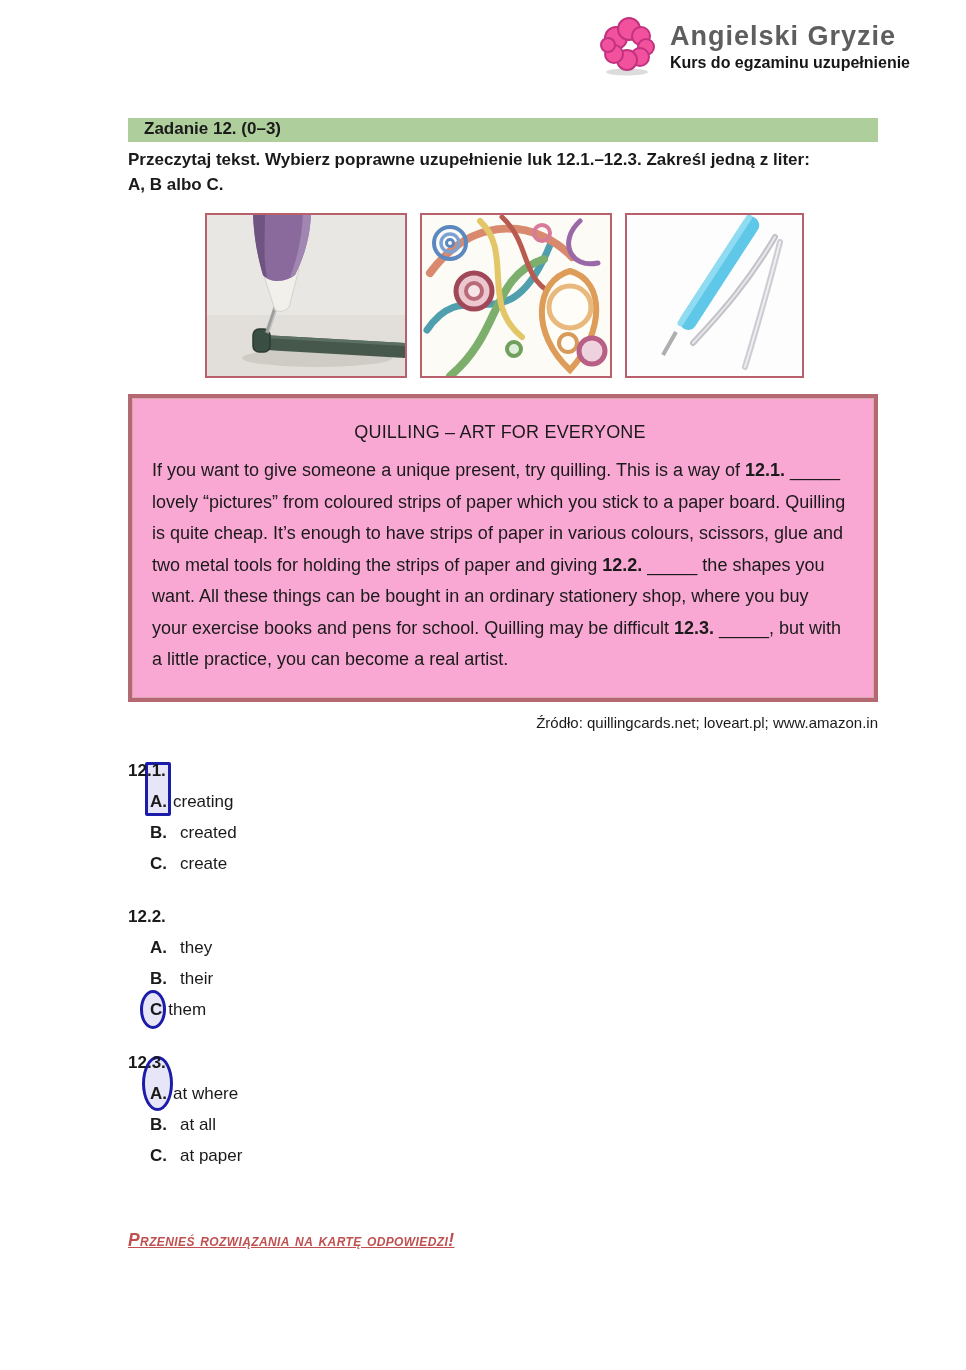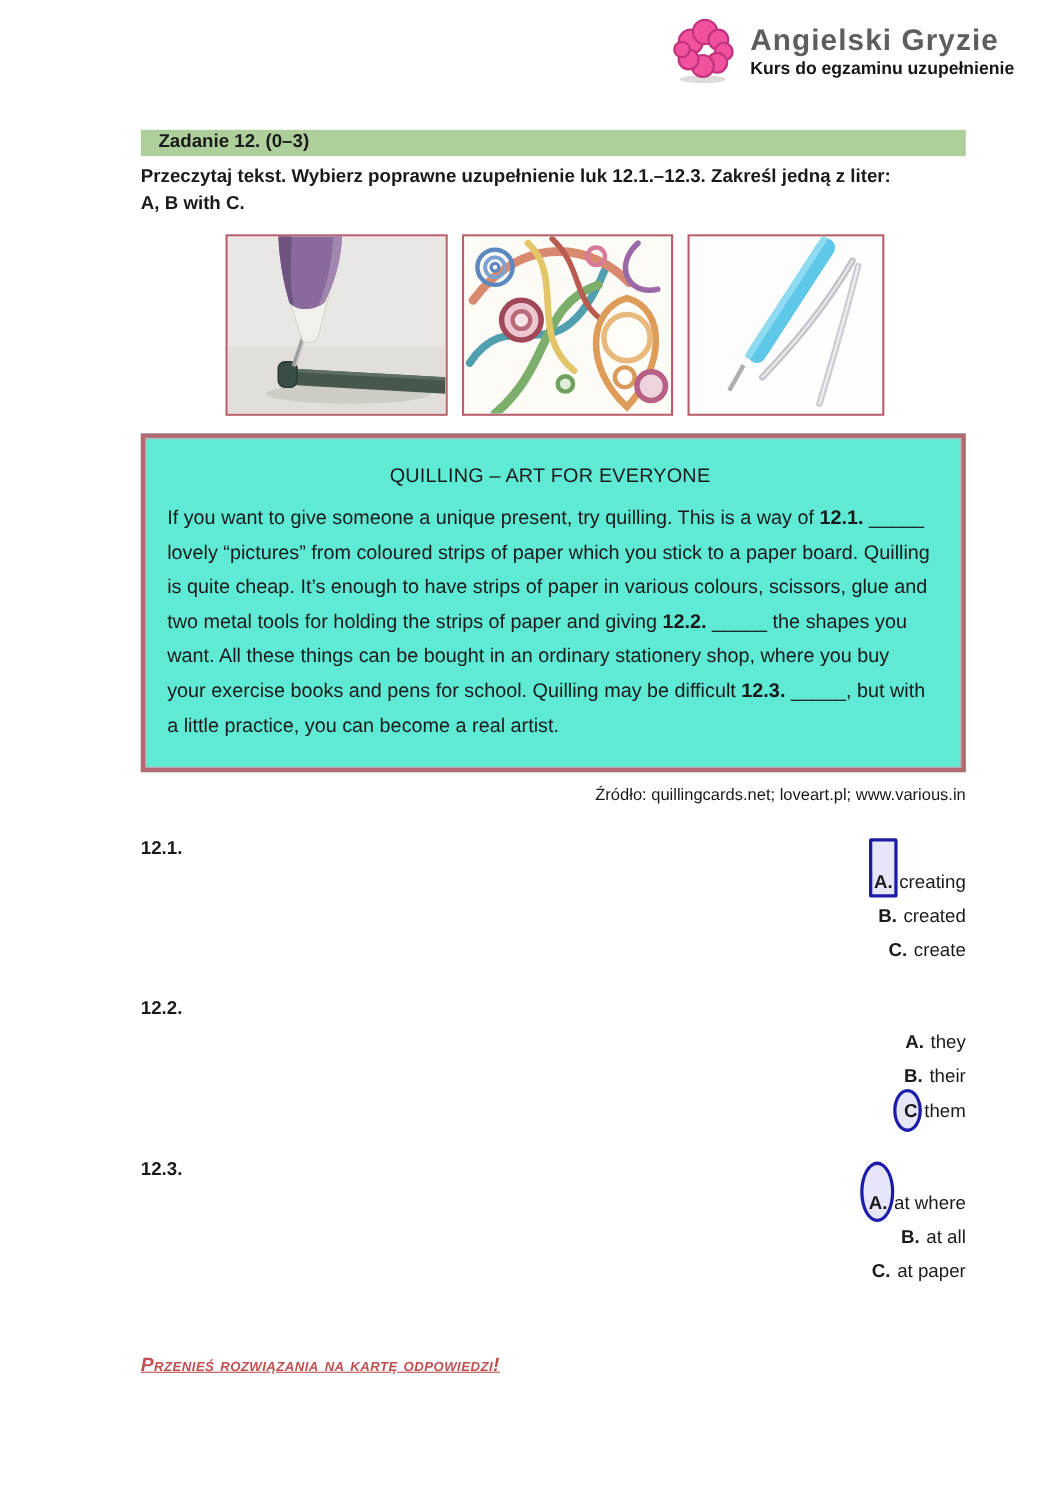--- a/index.html
+++ b/index.html
@@ -1,42 +1,42 @@
 <!DOCTYPE html>
 <html><head>
 <meta charset="utf-8">
 <style>
   html,body{margin:0;padding:0;}
   body{
     width:966px;height:1370px;background:#ffffff;position:relative;
     font-family:"Liberation Sans", sans-serif;color:#1a1a1a;overflow:hidden;
   }
   
-  .brand{position:absolute;top:12px;right:44px;display:flex;align-items:center;gap:12px;justify-content:flex-end;}
+  .brand{position:absolute;top:12px;right:56px;display:flex;align-items:center;gap:12px;justify-content:flex-end;}
   .brand-text{display:flex;flex-direction:column;}
   .brand-title{font-size:27px;font-weight:bold;color:#5e5e5e;letter-spacing:1px;line-height:30px;}
   .brand-sub{font-size:16px;font-weight:bold;color:#161616;margin-top:3px;}
   
   .content{position:absolute;left:128px;top:118px;width:750px;}
   .task-header{background:#aecf9c;font-weight:bold;font-size:17px;padding:1px 4px 3px 16px;}
   .instructions{font-weight:bold;font-size:17px;line-height:25px;margin-top:5px;}
   
   .images-row{display:flex;gap:13px;margin-top:16px;margin-left:77px;}
   .img-frame{border:2px solid #b8606c;line-height:0;background:#fff;}
   
-  .reading-box{margin-top:16px;border:4px solid #b46872;box-shadow:inset 0 0 0 1px #d9a6ad;padding:16px 26px 22px 20px;background:#5eead4;}
+  .reading-box{margin-top:16px;border:4px solid #b46872;box-shadow:inset 0 0 0 1px #d9a6ad;padding:16px 26px 22px 20px;background:#f9a8d4;}
   .reading-title{text-align:center;font-size:18px;letter-spacing:0.2px;margin:8px 0 12px 0;}
   .reading-text{font-size:18px;line-height:31.5px;margin:0;}
   .gap-num{font-weight:bold;}
   .source-line{text-align:right;font-size:15px;margin-top:12px;color:#1a1a1a;}
   
   .question-block{margin-top:30px;}
   .question-block + .question-block{margin-top:33px;}
   .q-number{font-weight:bold;font-size:17px;}
-  .option-row{margin:10px 0 0 22px;font-size:17px;line-height:21px;text-align:right;}
+  .option-row{margin:10px 0 0 22px;font-size:17px;line-height:21px;}
   .opt-letter{font-weight:bold;display:inline-block;min-width:24px;}
   .opt-text{margin-left:6px;}
   
   .mark{position:relative;display:inline-block;min-width:auto;}
   .mark::before{content:"";position:absolute;border:3px solid #1c1caa;background:rgba(200,200,240,0.45);z-index:-1;}
   .mark-rect::before{left:-5px;right:-4px;top:-29px;bottom:-4px;border-radius:2px;}
   .mark-ellipse::before{left:-10px;right:-4px;top:-9px;bottom:-9px;border-radius:50%;}
   .mark-ellipse-tall::before{left:-8px;right:-6px;top:-27px;bottom:-7px;border-radius:50%;}
   
   .footer-note{margin-top:64px;font-style:italic;font-weight:bold;font-variant:small-caps;
@@ -66,21 +66,21 @@
     <span class="brand-sub">Kurs do egzaminu uzupełnienie</span>
   </div>
 </div>
 
 <div class="content">
 
   <div class="task-header">Zadanie 12. (0–3)</div>
 
   <div class="instructions">
     <div>Przeczytaj tekst. Wybierz poprawne uzupełnienie luk 12.1.–12.3. Zakreśl jedną z liter:</div>
-    <div>A, B with C.</div>
+    <div>A, B albo C.</div>
   </div>
 
   <div class="images-row">
 
     <div class="img-frame" aria-label="quilling-slotted-tool-with-green-paper-strip">
       <svg width="198" height="161" viewBox="0 0 198 161">
         <rect width="198" height="161" fill="#e9e7e3"></rect>
         <rect x="0" y="100" width="198" height="61" fill="#e2dfda"></rect>
         <ellipse cx="110" cy="143" rx="75" ry="9" fill="#cfccc5"></ellipse>
 
@@ -148,21 +148,21 @@
         </g>
       </svg>
     </div>
   </div>
 
   <div class="reading-box">
     <div class="reading-title">QUILLING – ART FOR EVERYONE</div>
     <p class="reading-text"><span>If you want to give someone a unique present, try quilling. This is a way of </span><b class="gap-num">12.1.</b><span> _____ lovely “pictures” from coloured strips of paper which you stick to a paper board. Quilling is quite cheap. It’s enough to have strips of paper in various colours, scissors, glue and two metal tools for holding the strips of paper and giving </span><b class="gap-num">12.2.</b><span> _____ the shapes you want. All these things can be bought in an ordinary stationery shop, where you buy your exercise books and pens for school. Quilling may be difficult </span><b class="gap-num">12.3.</b><span> _____, but with a little practice, you can become a real artist.</span></p>
   </div>
 
-  <div class="source-line">Źródło: quillingcards.net; loveart.pl; www.various.in</div>
+  <div class="source-line">Źródło: quillingcards.net; loveart.pl; www.amazon.in</div>
 
   <div class="question-block">
     <div class="q-number">12.1.</div>
     <div class="option-row">
       <span class="opt-letter mark mark-rect">A.</span><span class="opt-text">creating</span>
     </div>
     <div class="option-row">
       <span class="opt-letter">B.</span><span class="opt-text">created</span>
     </div>
     <div class="option-row">

